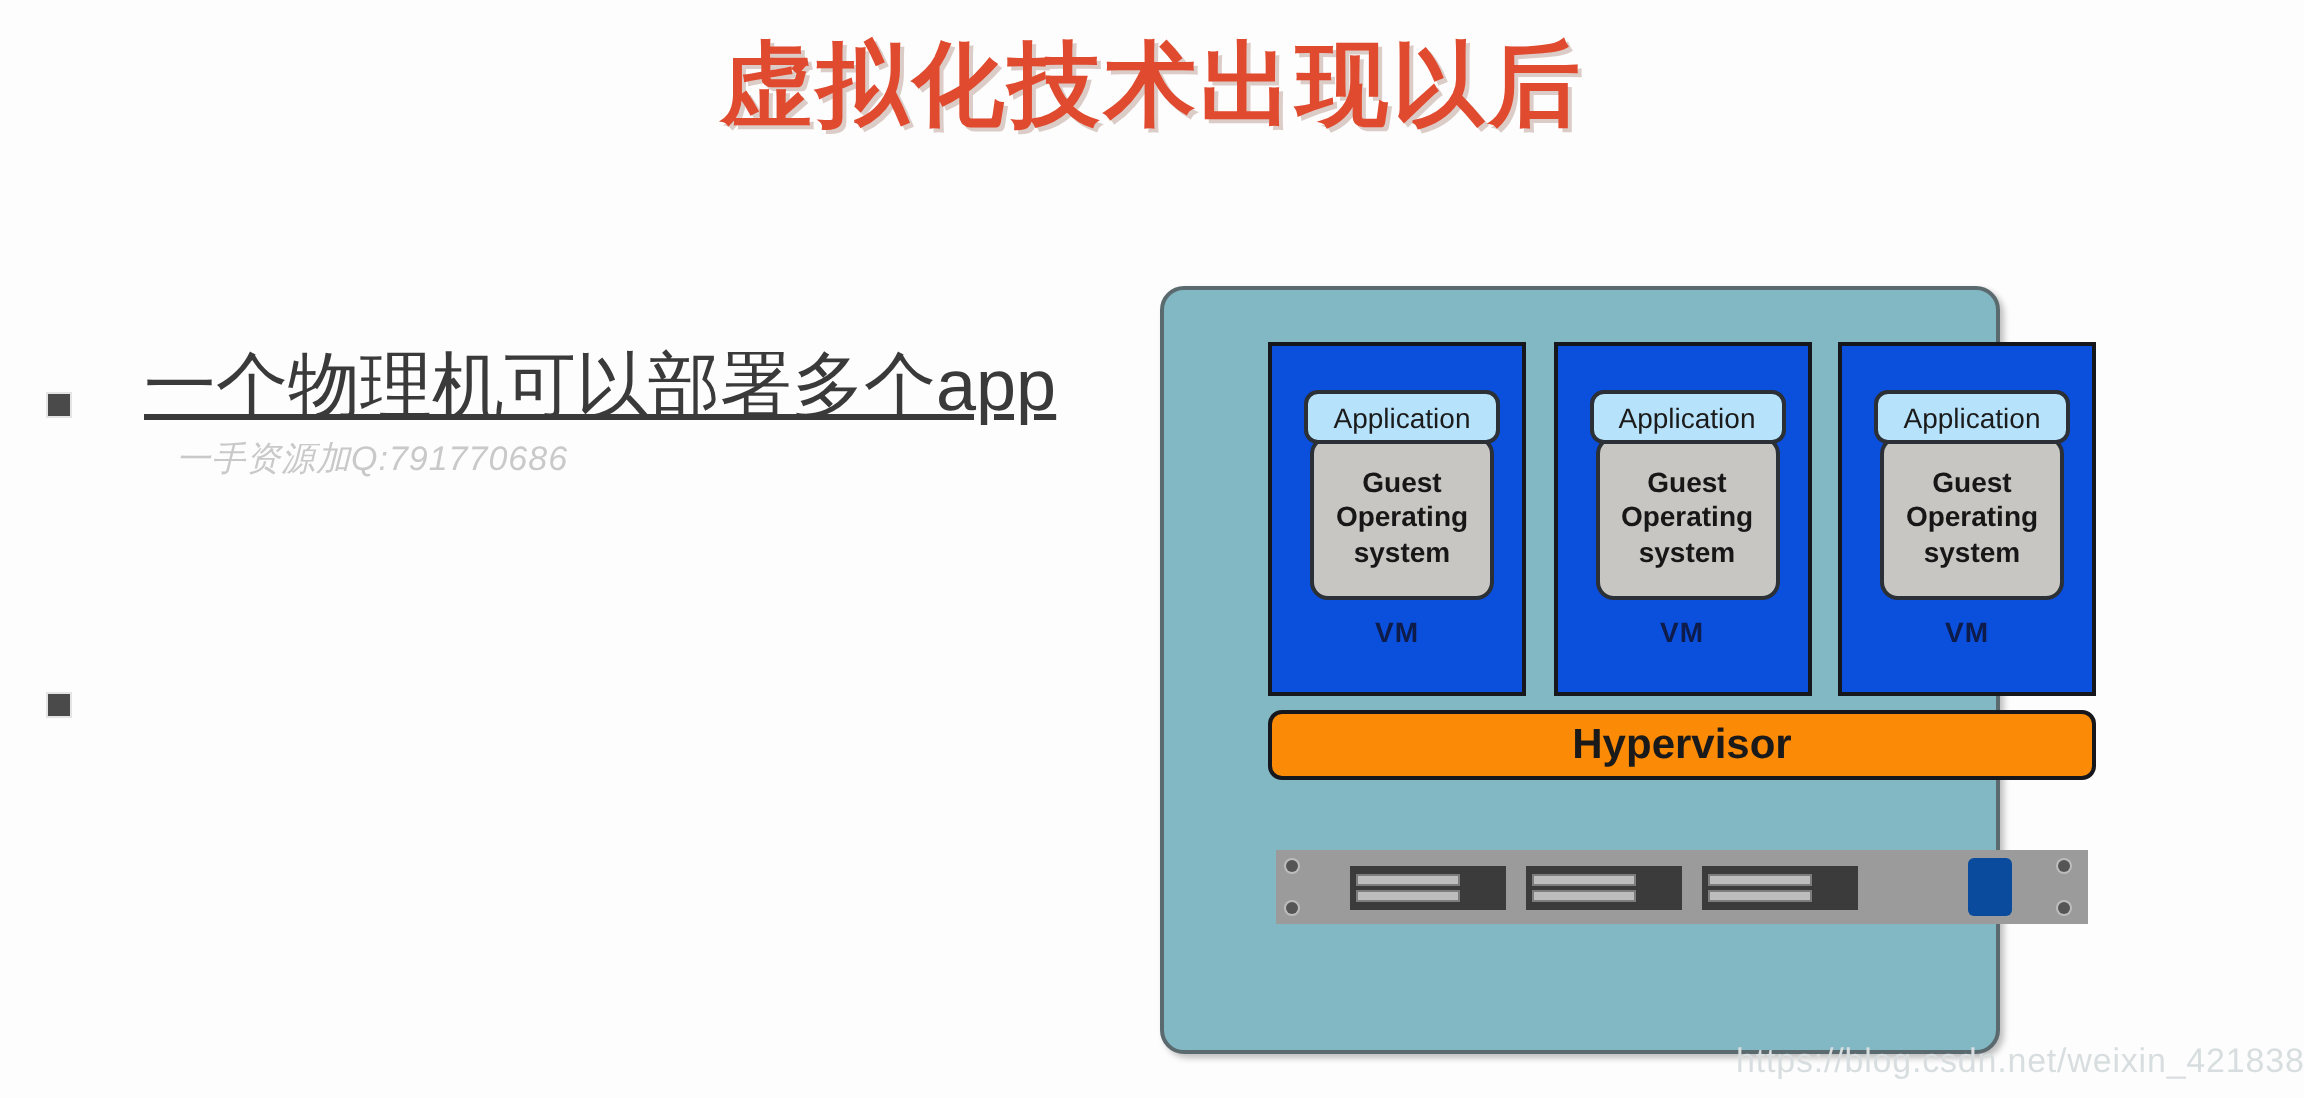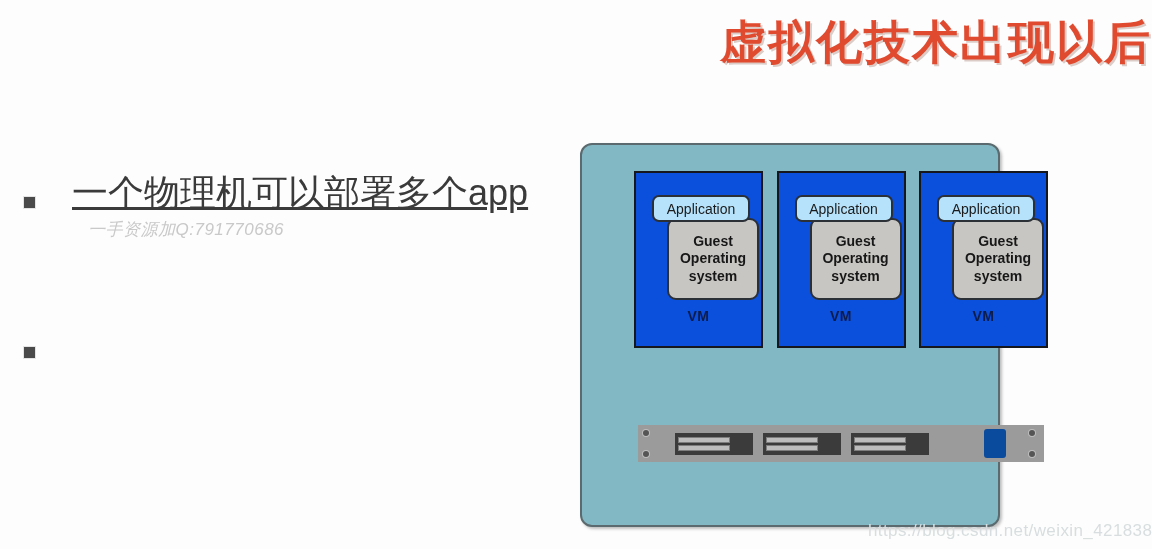--- a/index.html
+++ b/index.html
@@ -15,21 +15,21 @@
     font-family: "Liberation Sans", sans-serif;
     background: #fdfdfd;
   }
 
   
   #slide-title {
     position: absolute;
     left: 0;
     top: 12px;
     width: 1152px;
-    text-align: right;
+    text-align: center;
     font-size: 46px;
     font-weight: bold;
     color: #e04a2f;
     letter-spacing: 2px;
     text-shadow: 2px 2px 0 rgba(120,60,40,0.25);
     white-space: nowrap;
   }
 
   
   #bullet-list {
@@ -135,21 +135,20 @@
     display: flex;
     flex-direction: column;
     align-items: center;
     justify-content: center;
     font-size: 14px;
     font-weight: bold;
     color: #171717;
     line-height: 1.22;
     text-align: center;
     z-index: 1;
-    margin-left: 12px;
   }
   .vm-label {
     position: absolute;
     left: 0;
     bottom: 22px;
     width: 100%;
     text-align: center;
     font-size: 14px;
     font-weight: bold;
     color: #0d1c4a;
@@ -333,20 +332,21 @@
       <div class="guest-os-box">
         <span>Guest</span>
         <span>Operating</span>
         <span>system</span>
       </div>
       <div class="vm-label">VM</div>
     </div>
 
   </div>
 
+  <div id="hypervisor-bar">Hypervisor</div>
 
 
   <div id="server-chassis">
     <div class="chassis-ear">
       <span class="ear-screw top"></span>
       <span class="ear-screw bottom"></span>
     </div>
     <div class="chassis-body">
       <div class="drive-bay">
         <span class="drive-slat"></span>

